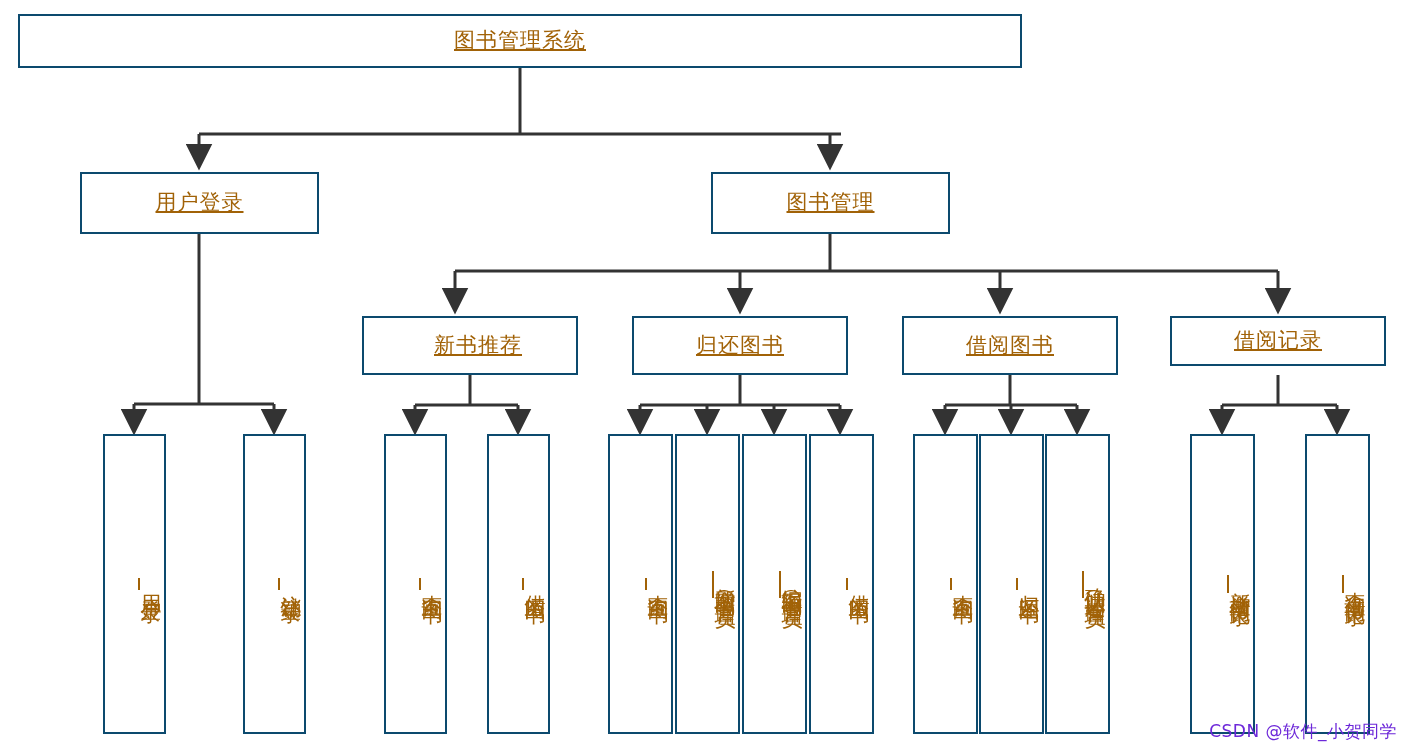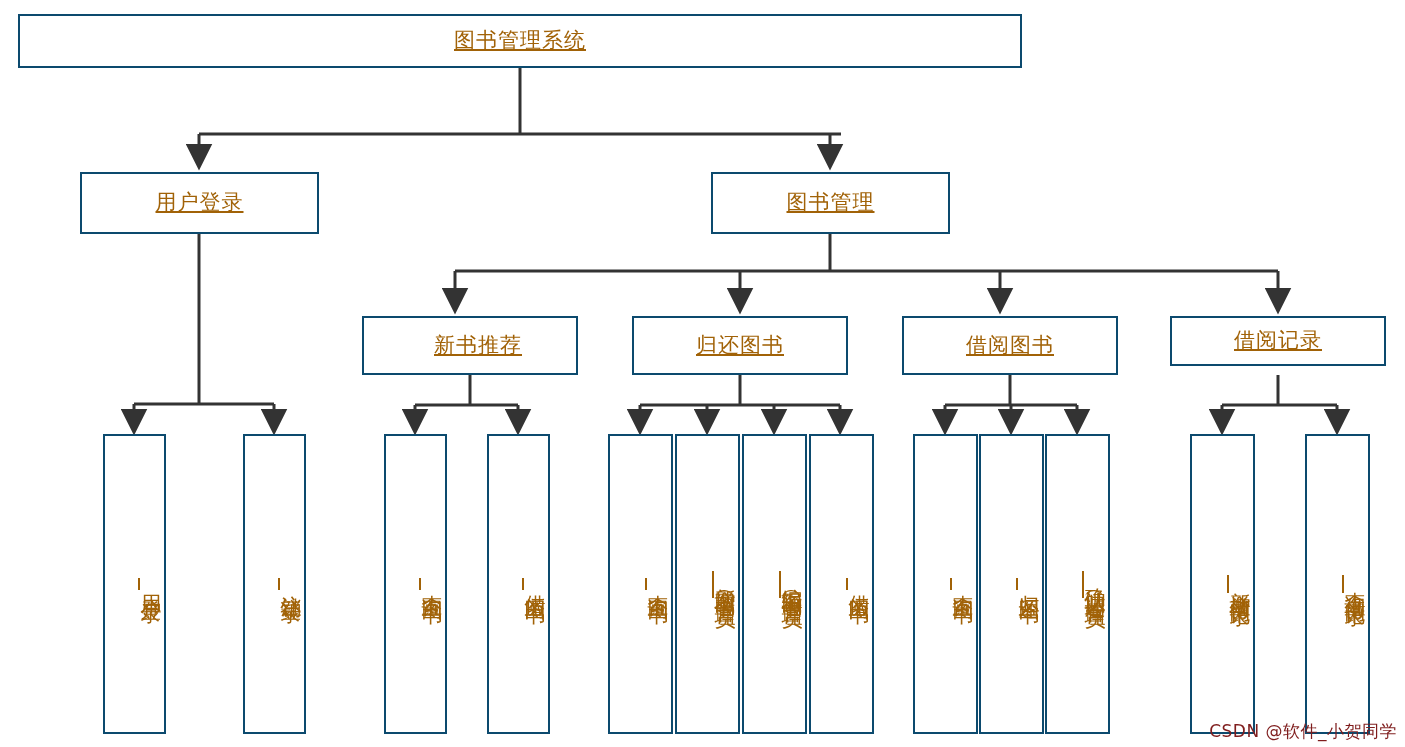--- a/index.html
+++ b/index.html
@@ -53,21 +53,21 @@
   .node.v .vtext {
     writing-mode: vertical-rl;
     text-orientation: upright;
     white-space: nowrap;
   }
   #watermark {
     position: absolute;
     right: 8px;
     bottom: 4px;
     font-size: 17px;
-    color: #7f1d1d;
+    color: #6d28d9;
     letter-spacing: 0.5px;
     white-space: nowrap;
     margin-top: 20px;
   }
 </style>
 </head>
 <body>
 
 <div id="stage">
 

